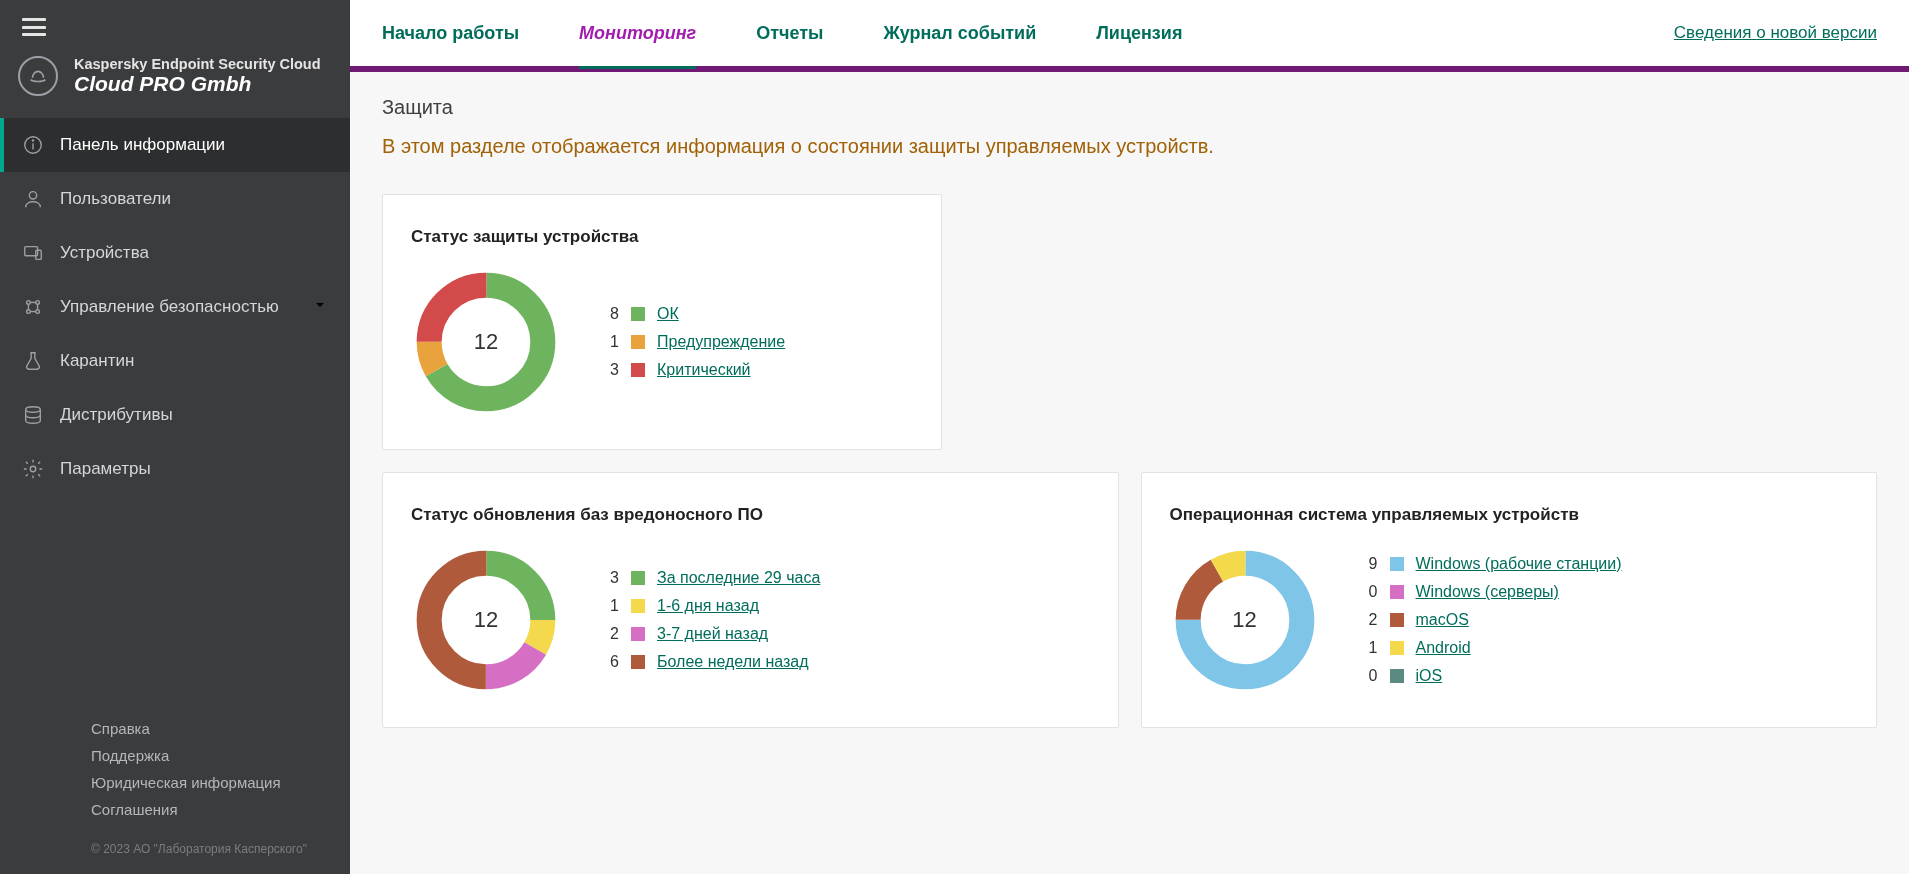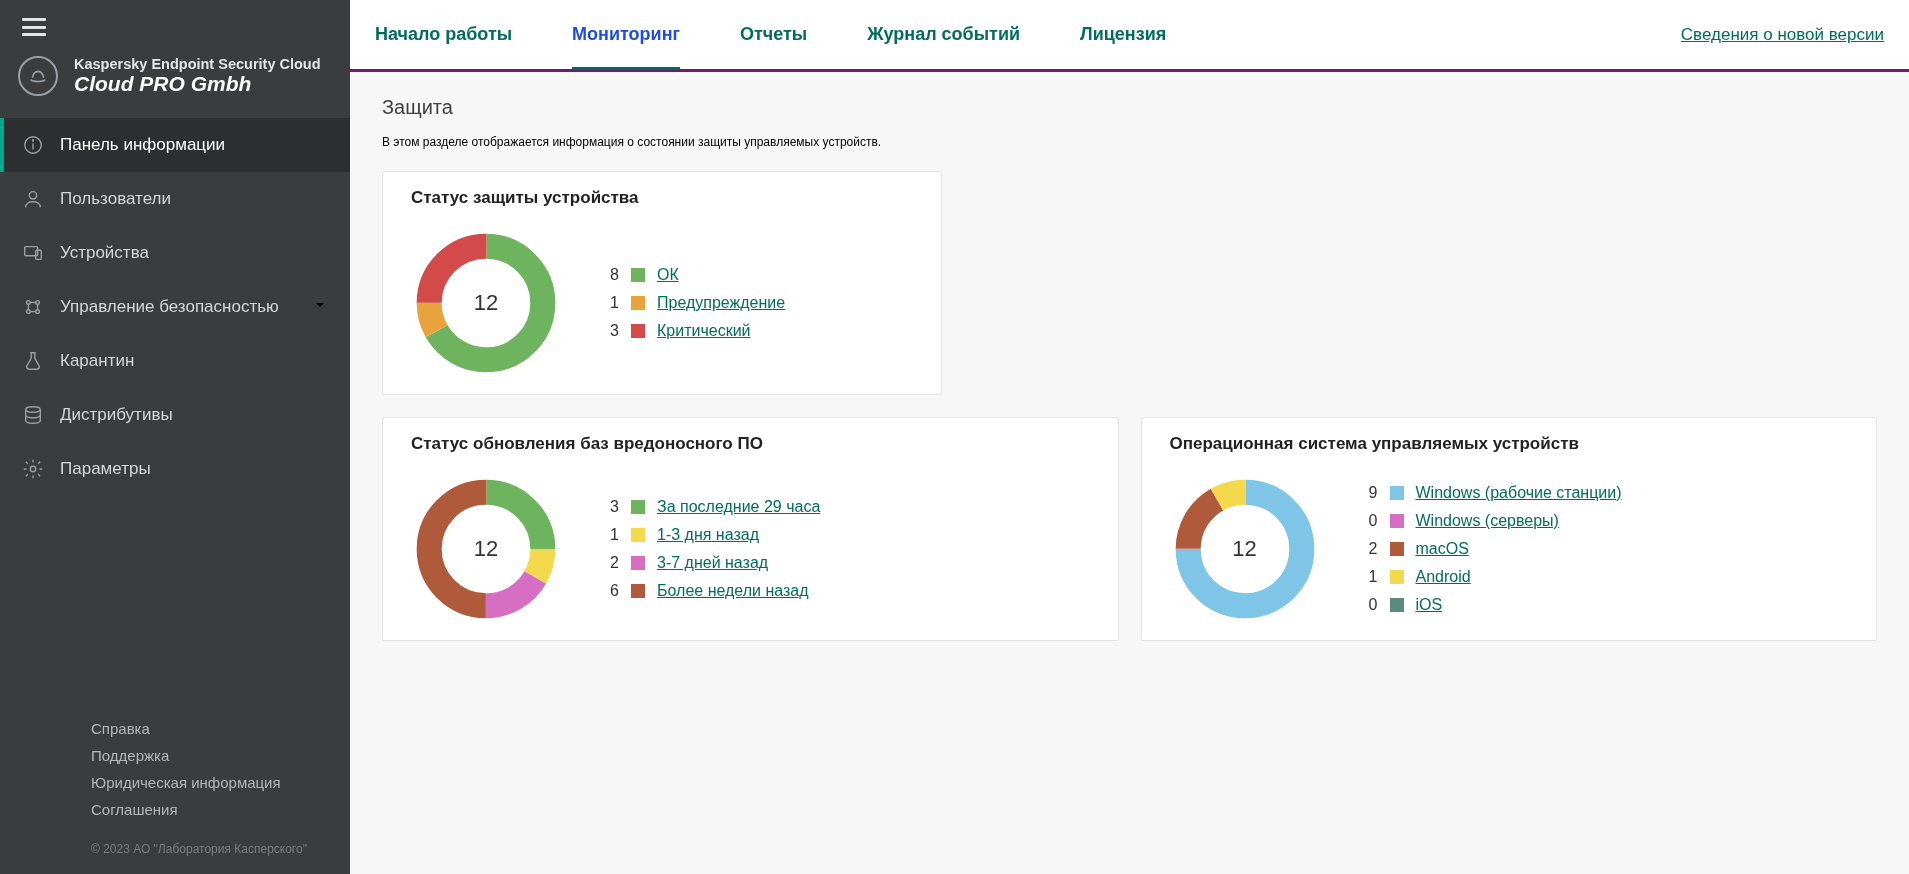--- a/index.html
+++ b/index.html
@@ -17,30 +17,30 @@
 .nav-item { display: flex; align-items: center; gap: 16px; padding: 16px 22px; font-size: 17px; color: #d5d6d7; cursor: pointer; position: relative; }
 .nav-item.active { background: #2d2e30; color: #ffffff; }
 .nav-item.active::before { content: ""; position: absolute; left: 0; top: 0; bottom: 0; width: 4px; background: #00a88e; }
 .nav-icon { width: 22px; height: 22px; display: flex; align-items: center; justify-content: center; flex-shrink: 0; }
 .nav-icon svg { stroke: #9aa0a6; fill: none; stroke-width: 1.5; }
 .nav-item .chev { margin-left: auto; }
 .nav-footer { padding: 20px 22px 18px 60px; display: flex; flex-direction: column; gap: 10px; font-size: 15px; color: #b4b6b8; margin-left: 31px; }
 .nav-footer a { color: #b4b6b8; text-decoration: none; cursor: pointer; }
 .copyright { font-size: 12px; color: #7a7d80; margin-top: 14px; }
 .main { flex: 1; display: flex; flex-direction: column; background: #fff; overflow: auto; }
-.tabs { display: flex; align-items: center; padding: 0 25px; border-bottom: 3px solid #701a75; height: 72px; background: #fff; }
+.tabs { display: flex; align-items: center; padding: 0 32px; border-bottom: 6px solid #701a75; height: 72px; background: #fff; }
 .tab { padding: 24px 0; margin-right: 60px; font-size: 18px; font-weight: 600; color: #006d5b; cursor: pointer; position: relative; }
-.tab.active { color: #1d4ed8; }
+.tab.active { color: #a21caf; font-style: italic; }
 .tab.active::after { content: ""; position: absolute; left: 0; right: 0; bottom: -1px; height: 3px; background: #006d5b; }
 .version-link { margin-left: auto; font-size: 17px; color: #006d5b; text-decoration: underline; cursor: pointer; }
 .content { padding: 24px 32px; background: #f7f7f7; flex: 1; }
 .page-title { font-size: 20px; font-weight: 400; margin-bottom: 16px; color: #404040; }
-.page-desc { font-size: 12px; color: #000000; margin-bottom: 22px; }
+.page-desc { font-size: 20px; color: #a16207; margin-bottom: 36px; }
 .cards-row { display: flex; gap: 22px; margin-bottom: 22px; }
-.card { background: #fff; border: 1px solid #e1e3e5; border-radius: 2px; padding: 16px 28px; }
+.card { background: #fff; border: 1px solid #e1e3e5; border-radius: 2px; padding: 32px 28px; }
 .card-wide { flex: 0 0 560px; }
 .card-half { flex: 1; min-width: 560px; }
 .card-title { font-size: 17px; font-weight: 600; color: #222; margin-bottom: 20px; }
 .card-body { display: flex; align-items: center; gap: 40px; }
 .donut-wrap { position: relative; width: 150px; height: 150px; flex-shrink: 0; }
 .donut-center { position: absolute; inset: 0; display: flex; align-items: center; justify-content: center; font-size: 22px; color: #333; }
 .legend { display: flex; flex-direction: column; gap: 10px; }
 .legend-row { display: flex; align-items: center; gap: 12px; font-size: 16px; }
 .legend-count { width: 18px; text-align: right; color: #333; }
 .legend-swatch { width: 14px; height: 14px; flex-shrink: 0; }
@@ -216,21 +216,21 @@
             </div>
             <div class="legend">
                 <div class="legend-row">
                   <span class="legend-count">3</span>
                   <span class="legend-swatch" style="background: rgb(110, 180, 95);"></span>
                   <a class="legend-label">За последние 29 часа</a>
                 </div>
                 <div class="legend-row">
                   <span class="legend-count">1</span>
                   <span class="legend-swatch" style="background: rgb(243, 217, 75);"></span>
-                  <a class="legend-label">1-3 дня назад</a>
+                  <a class="legend-label">1-6 дня назад</a>
                 </div>
                 <div class="legend-row">
                   <span class="legend-count">2</span>
                   <span class="legend-swatch" style="background: rgb(214, 111, 195);"></span>
                   <a class="legend-label">3-7 дней назад</a>
                 </div>
                 <div class="legend-row">
                   <span class="legend-count">6</span>
                   <span class="legend-swatch" style="background: rgb(176, 90, 60);"></span>
                   <a class="legend-label">Более недели назад</a>

